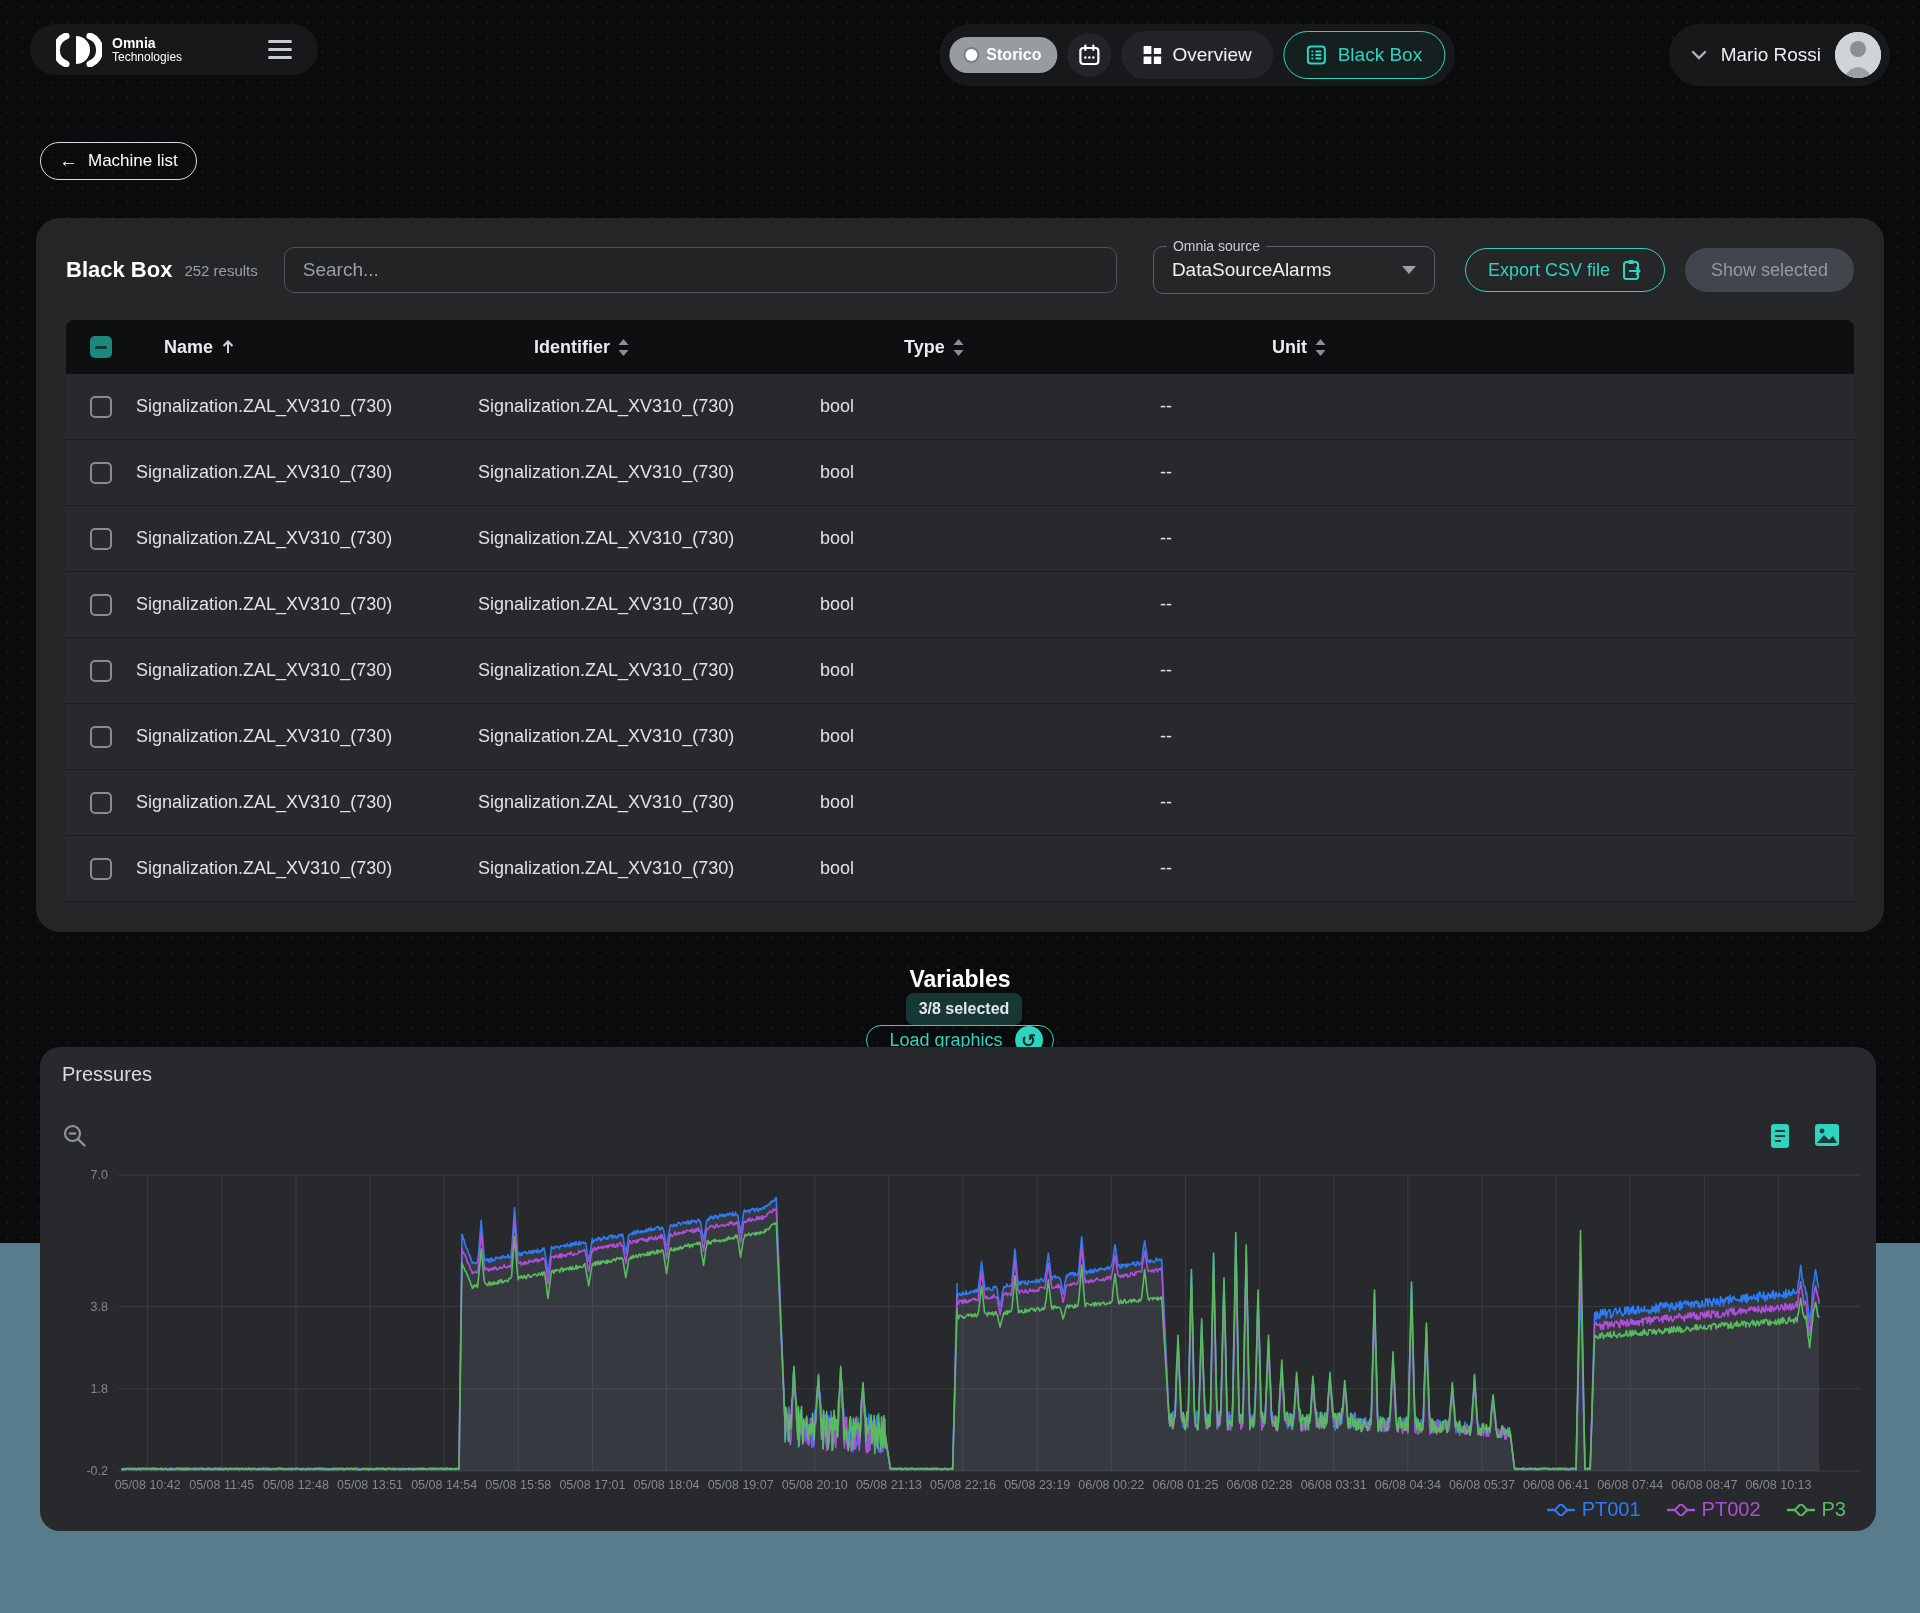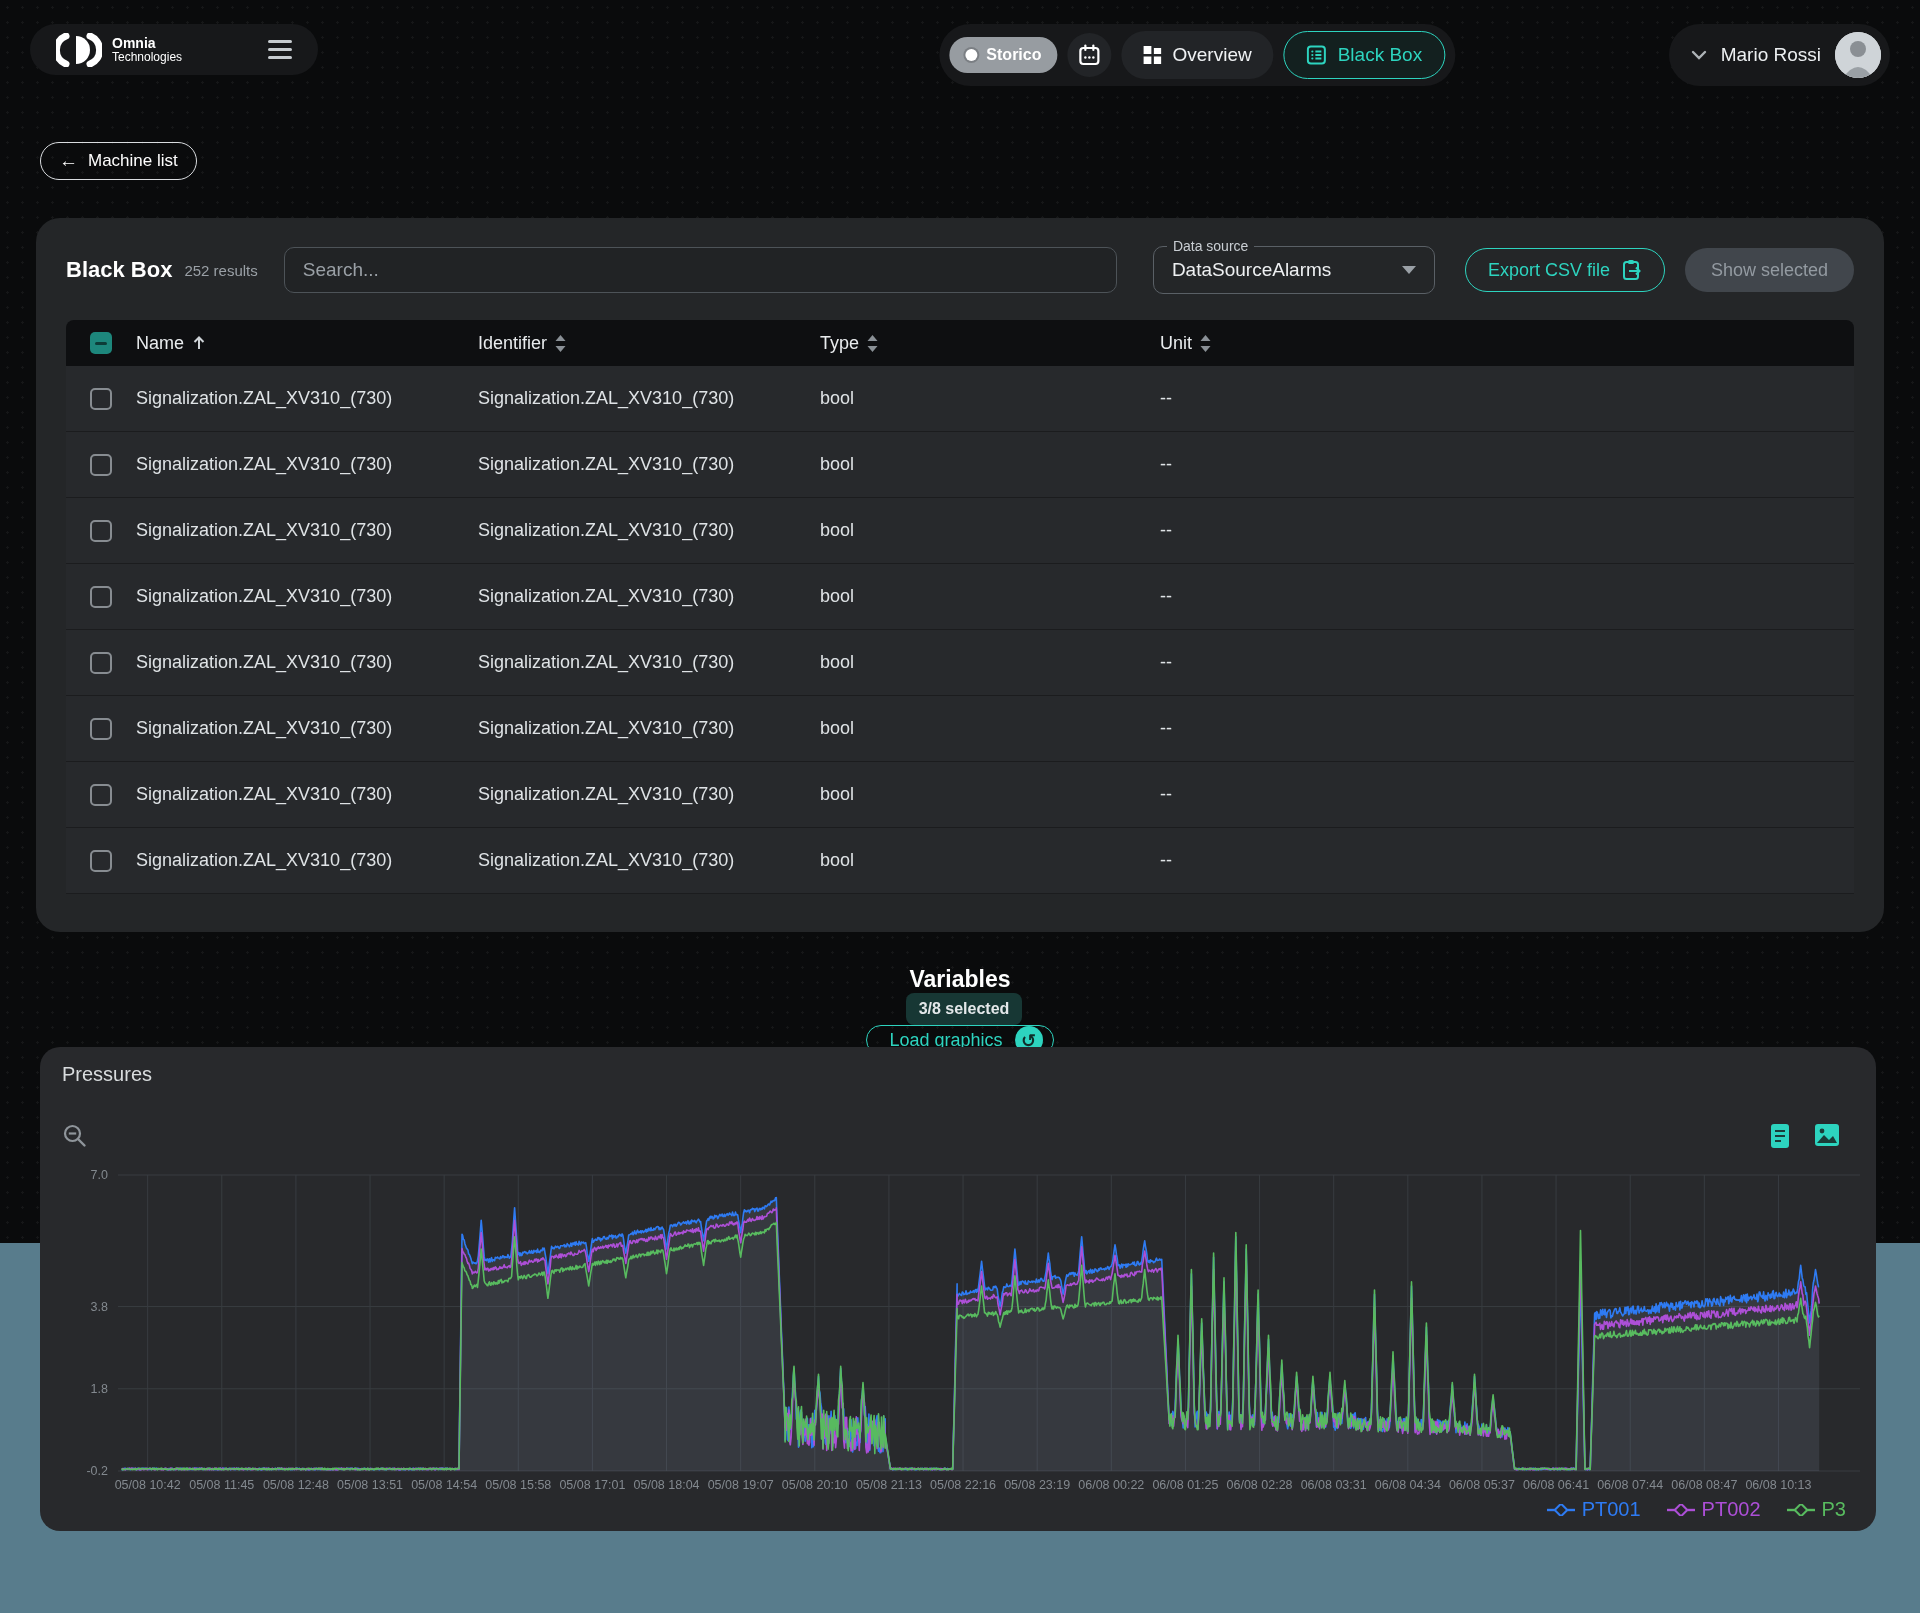--- a/index.html
+++ b/index.html
@@ -58,21 +58,21 @@
   .ds-label { position:absolute; top:-9px; left:13px; background:#242628; padding:0 6px; font-size:14px; color:#c9ced3; }
   .ds-value { font-size:19px; color:#eef0f2; }
   .ds-caret { margin-left:auto; width:0; height:0; border-left:7px solid transparent; border-right:7px solid transparent; border-top:8px solid #9aa0a6; }
   .export-btn { margin-left:30px; height:44px; border:1.5px solid #2dd4bf; border-radius:22px; background:transparent; color:#2dd4bf;
     font-size:18px; display:flex; align-items:center; gap:12px; padding:0 22px; cursor:pointer; font-family:"Liberation Sans",sans-serif; }
   .show-btn { margin-left:20px; height:44px; border:none; border-radius:22px; background:#41464c; color:#939aa1; font-size:18px; padding:0 26px; cursor:pointer; font-family:"Liberation Sans",sans-serif; }
 
   
   .table { margin-top:26px; }
   .trow, .thead { display:grid; grid-template-columns:70px 342px 342px 340px 1fr; align-items:center; }
-  .thead { height:46px; background:#0e0f11; border-radius:8px 8px 0 0; font-size:18px; font-weight:normal; color:#e9ecee; }
+  .thead { height:54px; background:#0e0f11; border-radius:8px 8px 0 0; font-size:18px; font-weight:bold; color:#e9ecee;gap:28px; }
   .thead .hcell { display:flex; align-items:center; gap:8px; cursor:pointer; }
   .trow { height:66px; background:#27292c; border-bottom:1px solid #1b1c1e; font-size:18px; color:#dfe3e6; cursor:pointer; }
   .ckcell { display:flex; justify-content:center; }
   .checkbox { width:22px; height:22px; border:2px solid #878c91; border-radius:5px; background:transparent; cursor:pointer; }
   .checkbox.master { border:none; background:#1d877c; position:relative; }
   .checkbox.master::after { content:""; position:absolute; left:5px; top:9.5px; width:12px; height:3px; background:#0d3c38; border-radius:2px; }
 
   
   .vars-row { position:absolute; top:966px; left:36px; right:36px; height:56px; display:flex; align-items:center;flex-direction:column; }
   .vars-title { font-size:23px; font-weight:bold; color:#fff; }
@@ -177,21 +177,21 @@
   <span class="arrow">←</span>
   <span class="txt">Machine list</span>
 </button>
 
 <div class="main-panel">
   <div class="controls">
     <span class="bb-title">Black Box</span>
     <span class="bb-results">252 results</span>
     <input class="search-box" type="text" placeholder="Search..." style="">
     <div class="ds-select">
-      <span class="ds-label">Data source</span>
+      <span class="ds-label">Omnia source</span>
       <span class="ds-value">DataSourceAlarms</span>
       <span class="ds-caret"></span>
     </div>
     <button class="export-btn">
       <span>Export CSV file</span>
       <svg width="20" height="22" viewBox="0 0 20 22">
         <rect x="2" y="3" width="14" height="17" rx="2.5" fill="none" stroke="#2dd4bf" stroke-width="2"></rect>
         <rect x="6" y="1" width="6" height="4" rx="1.5" fill="#2dd4bf"></rect>
         <line x1="7" y1="12" x2="17" y2="12" stroke="#2dd4bf" stroke-width="2"></line>
         <polyline points="14,8.5 17.5,12 14,15.5" fill="none" stroke="#2dd4bf" stroke-width="2"></polyline>

